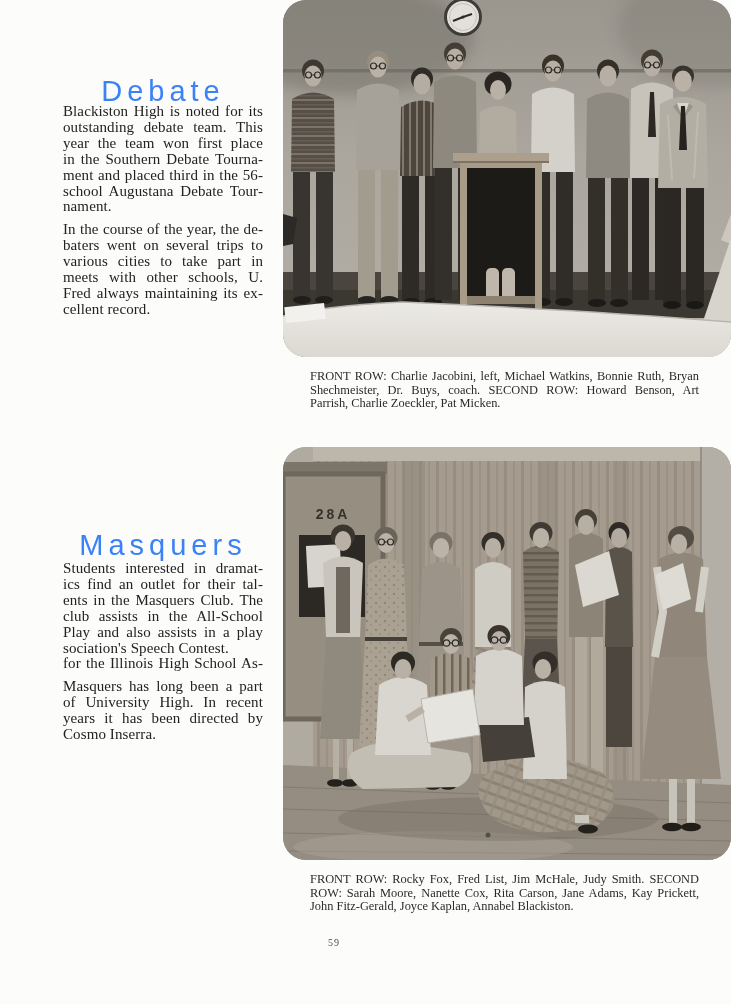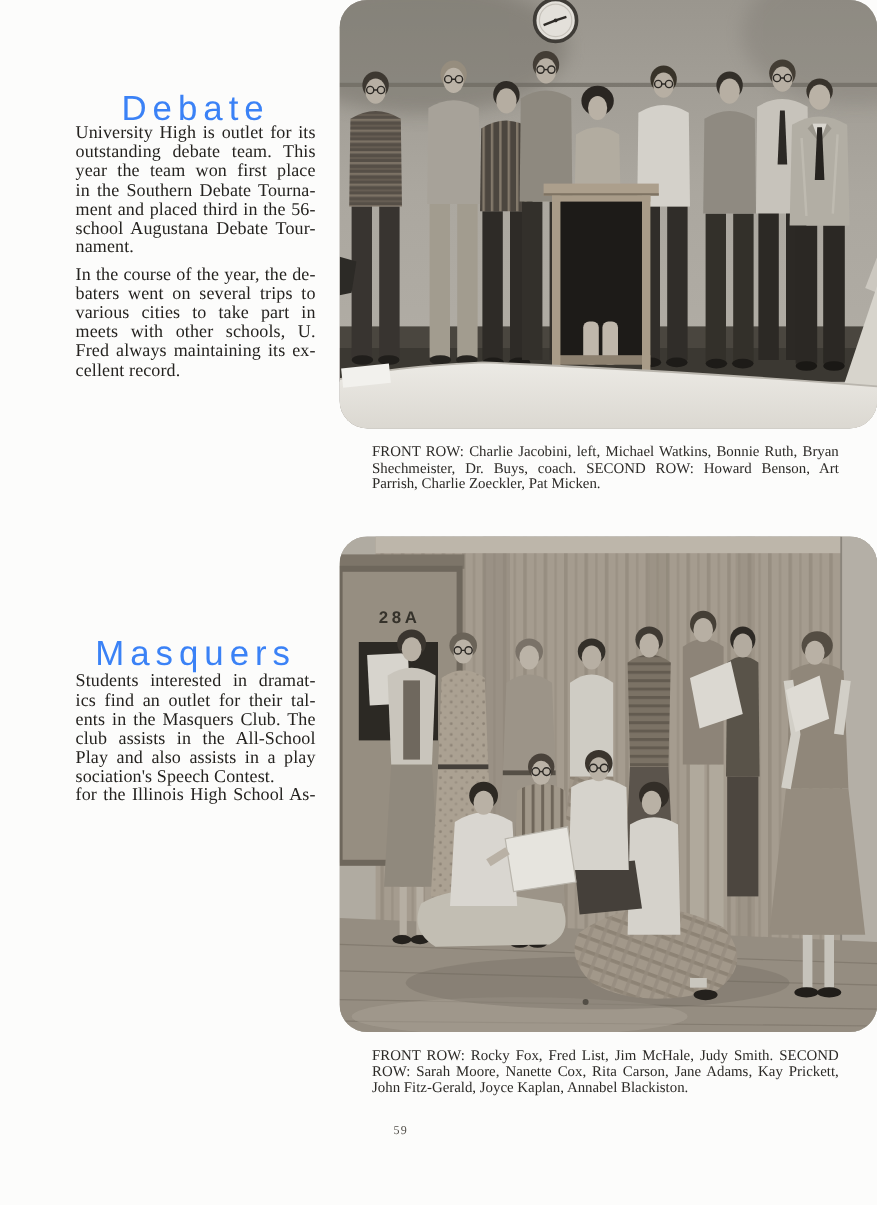--- a/index.html
+++ b/index.html
@@ -415,21 +415,21 @@
       <path d="M140,262 L124,272" stroke="#b9b1a5" stroke-width="7" fill="none"></path>
     </g>
   </g>
 </svg>
 </div>
 
 <h1 class="section-title" id="title-debate">Debate</h1>
 
 <div class="body-col" id="body-debate">
   <div class="para">
-      <div class="jline">University High is outlet for its</div>
+      <div class="jline">Blackiston High is noted for its</div>
       <div class="jline">outstanding debate team.  This</div>
       <div class="jline">year the team won first place</div>
       <div class="jline">in the Southern Debate Tourna-</div>
       <div class="jline">ment and placed third in the 56-</div>
       <div class="jline">school Augustana Debate Tour-</div>
       <div class="jline last">nament.</div>
     </div>
   <div class="para">
       <div class="jline">In the course of the year, the de-</div>
       <div class="jline">baters went on several trips to</div>
@@ -451,20 +451,26 @@
 <div class="body-col" id="body-masquers">
   <div class="para">
       <div class="jline">Students interested in dramat-</div>
       <div class="jline">ics find an outlet for their tal-</div>
       <div class="jline">ents in the Masquers Club.  The</div>
       <div class="jline">club assists in the All-School</div>
       <div class="jline">Play and also assists in a play</div>
       <div class="jline last">sociation's Speech Contest.</div>
       <div class="jline">for the Illinois High School As-</div>
     </div>
+  <div class="para">
+      <div class="jline">Masquers has long been a part</div>
+      <div class="jline">of University High.  In recent</div>
+      <div class="jline">years it has been directed by</div>
+      <div class="jline last">Cosmo Inserra.</div>
+    </div>
 </div>
 
 <div class="caption" id="caption-masquers">
     <div class="jline">FRONT ROW:  Rocky Fox, Fred List, Jim McHale, Judy Smith.  SECOND</div>
     <div class="jline">ROW:  Sarah Moore, Nanette Cox, Rita Carson, Jane Adams, Kay Prickett,</div>
     <div class="jline last">John Fitz-Gerald, Joyce Kaplan, Annabel Blackiston.</div>
   </div>
 
 <div class="page-number">59</div>
 

